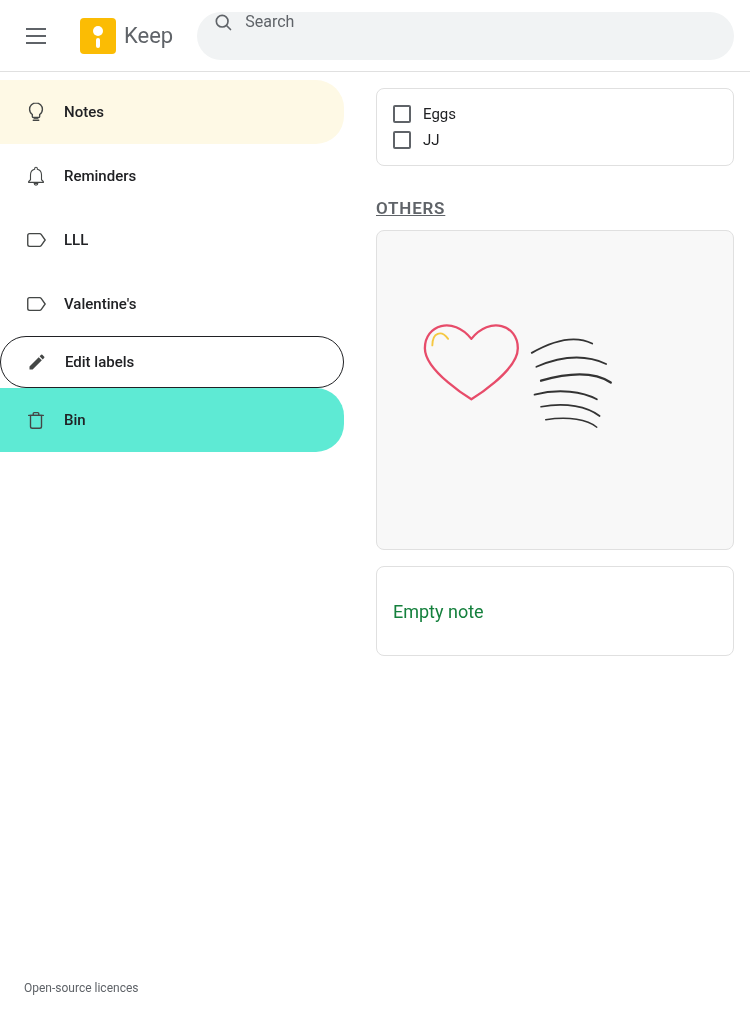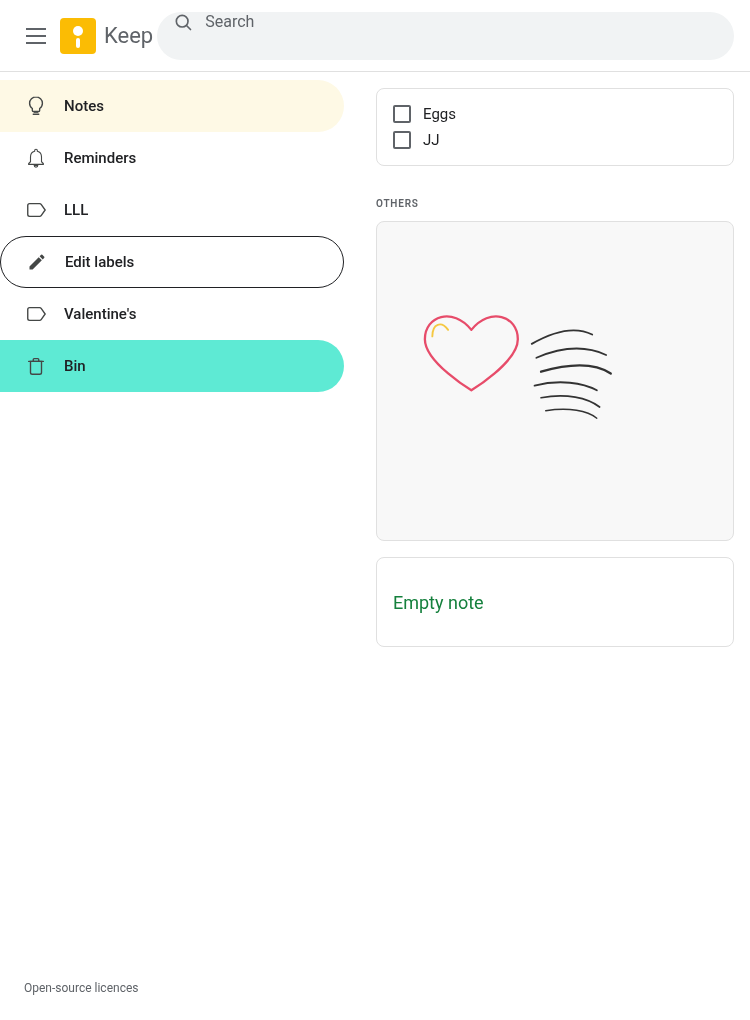--- a/index.html
+++ b/index.html
@@ -13,21 +13,21 @@
     }
 
     
     .header {
       display: flex;
       align-items: center;
       padding: 0 16px;
       height: 72px;
       background: #fff;
       border-bottom: 1px solid #e0e0e0;
-      gap: 4px;
+      gap: 24px;
     }
     .menu-icon {
       width: 40px; height: 40px;
       display: flex; align-items: center; justify-content: center;
       cursor: pointer; border-radius: 50%;
       flex-shrink: 0;
     }
     .menu-lines {
       display: flex; flex-direction: column; gap: 5px;
     }
@@ -100,21 +100,21 @@
       display: flex;
       flex-direction: column;
       justify-content: space-between;
     }
     .sidebar-items {}
     .sidebar-item {
       display: flex;
       align-items: center;
       gap: 16px;
       padding: 0 24px;
-      height: 52px;
+      height: 64px;
       cursor: pointer;
       border-radius: 0 28px 28px 0;
       margin-right: 16px;
       position: relative;
     }
     .sidebar-item.active {
       background: #fef9e5;
     }
     .sidebar-item-icon {
       width: 24px; height: 24px;
@@ -175,25 +175,26 @@
       flex-shrink: 0;
       background: #fff;
     }
     .check-label {
       font-size: 15px;
       color: #202124;
     }
 
     
     .section-header {
-      font-size: 10px;
+      font-size: 17px;
       font-weight: 600;
       color: #5f6368;
       letter-spacing: 0.8px;
       padding: 8px 0 12px 0;
+      text-decoration: underline;
     }
 
     
     .drawing-card {
       background: #f8f8f8;
       border: 1px solid #e0e0e0;
       border-radius: 8px;
       margin-bottom: 16px;
       height: 320px;
       overflow: hidden;
@@ -276,36 +277,36 @@
 
       <div class="sidebar-item">
         <span class="sidebar-item-icon">
           <svg width="22" height="22" viewBox="0 0 24 24" fill="none">
             <path d="M17.63 5.84C17.27 5.33 16.67 5 16 5L5 5.01C3.9 5.01 3 5.9 3 7v10c0 1.1.9 1.99 2 1.99L16 19c.67 0 1.27-.33 1.63-.84L22 12l-4.37-6.16z" stroke="#444746" stroke-width="1.5" fill="none"></path>
           </svg>
         </span>
         <span class="sidebar-item-label">LLL</span>
       </div>
 
+      <div class="sidebar-item">
+        <span class="sidebar-item-icon">
+          <svg width="22" height="22" viewBox="0 0 24 24" fill="none">
+            <path d="M17.63 5.84C17.27 5.33 16.67 5 16 5L5 5.01C3.9 5.01 3 5.9 3 7v10c0 1.1.9 1.99 2 1.99L16 19c.67 0 1.27-.33 1.63-.84L22 12l-4.37-6.16z" stroke="#444746" stroke-width="1.5" fill="none"></path>
+          </svg>
+        </span>
+        <span class="sidebar-item-label">Valentine's</span>
+      </div>
+
       <div class="sidebar-item edit-labels-item">
         <span class="sidebar-item-icon">
           <svg width="20" height="20" viewBox="0 0 24 24" fill="none">
             <path d="M3 17.25V21h3.75L17.81 9.94l-3.75-3.75L3 17.25zM20.71 7.04c.39-.39.39-1.02 0-1.41l-2.34-2.34a1 1 0 0 0-1.41 0l-1.83 1.83 3.75 3.75 1.83-1.83z" fill="#444746"></path>
           </svg>
         </span>
         <span class="sidebar-item-label">Edit labels</span>
-      </div>
-
-      <div class="sidebar-item">
-        <span class="sidebar-item-icon">
-          <svg width="22" height="22" viewBox="0 0 24 24" fill="none">
-            <path d="M17.63 5.84C17.27 5.33 16.67 5 16 5L5 5.01C3.9 5.01 3 5.9 3 7v10c0 1.1.9 1.99 2 1.99L16 19c.67 0 1.27-.33 1.63-.84L22 12l-4.37-6.16z" stroke="#444746" stroke-width="1.5" fill="none"></path>
-          </svg>
-        </span>
-        <span class="sidebar-item-label">Valentine's</span>
       </div>
 
 
       <div class="sidebar-item bin-item">
         <span class="sidebar-item-icon">
           <svg width="22" height="22" viewBox="0 0 24 24" fill="none">
             <path d="M6 19a2 2 0 0 0 2 2h8a2 2 0 0 0 2-2V7H6v12z" stroke="#444746" stroke-width="1.5" fill="none"></path>
             <path d="M9 7V5a1 1 0 0 1 1-1h4a1 1 0 0 1 1 1v2" stroke="#444746" stroke-width="1.5"></path>
             <line x1="4" y1="7" x2="20" y2="7" stroke="#444746" stroke-width="1.5" stroke-linecap="round"></line>
           </svg>

